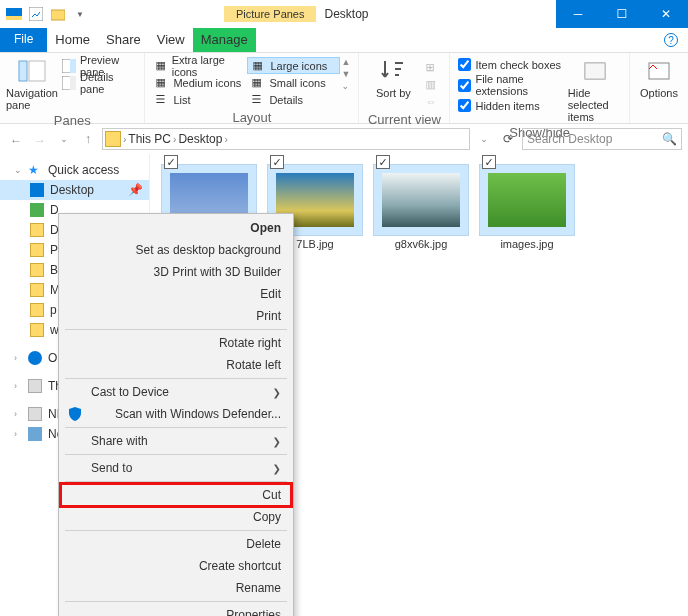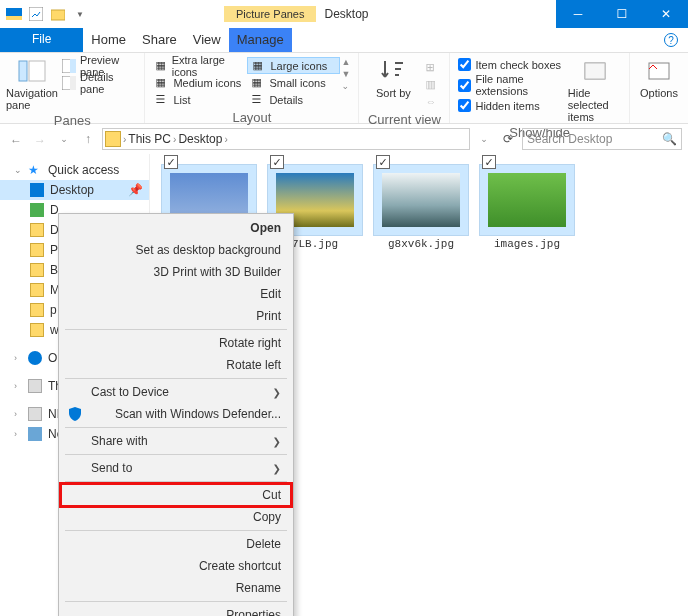--- a/index.html
+++ b/index.html
@@ -9,23 +9,23 @@
 .titlebar .qat { display: flex; gap: 2px; padding: 0 4px; align-items: center; }
 .qat-icon { width: 20px; height: 20px; display: flex; align-items: center; justify-content: center; }
 .contextual-tab { background: #fce08a; padding: 2px 12px; font-size: 11px; margin-left: 130px; }
 .titlebar-title { margin-left: 8px; font-size: 12px; }
 .win-controls { margin-left: auto; display: flex; }
 .win-controls div { width: 44px; height: 28px; display: flex; align-items: center; justify-content: center; background: #0078d7; color: #fff; }
 .win-controls div:last-child { background: #0078d7; }
 .win-controls .min,.win-controls .max,.win-controls .close{ background:#0078d7; }
 
 .menubar { height: 24px; display: flex; align-items: stretch; }
-.menubar .file-tab { background: #0078d7; color: #fff; padding: 4px 32px; font-size: 12px; }
+.menubar .file-tab { background: #0078d7; color: #fff; padding: 4px 14px; font-size: 12px; }
 .menubar .tab { padding: 4px 8px; font-size: 13px; }
-.menubar .tab.ctx { background: #3b82f6; }
+.menubar .tab.ctx { background: #22c55e; }
 .menubar .helpzone { margin-left: auto; padding: 4px 10px; color: #0078d7; display:flex; gap:6px; align-items:center;}
 
 .ribbon { height: 72px; border-top: 1px solid #e1e1e1; border-bottom: 1px solid #e1e1e1; background: #fdfdfd; display: flex; }
 .ribbon-group { border-right: 1px solid #eee; padding: 4px 6px 0 6px; display: flex; flex-direction: column; }
 .ribbon-group .group-body { flex: 1; display: flex; align-items: flex-start; }
 .ribbon-group .group-label { text-align: center; font-size: 13px; color: #666; padding: 2px 0; }
 .large-btn { display: flex; flex-direction: column; align-items: center; width: 56px; font-size: 11px; gap: 2px; }
 .large-btn .ic { width: 28px; height: 28px; }
 .small-btn-row { display: flex; align-items: center; gap: 4px; font-size: 11px; padding: 1px 4px; height: 17px; }
 .small-btn-row.selected { background: #cce8ff; border: 1px solid #99d1ff; }
@@ -51,21 +51,21 @@
 .side-ic { width: 14px; height: 14px; flex-shrink: 0; }
 
 .file-area { flex: 1; padding: 10px; display: flex; flex-wrap: wrap; align-content: flex-start; gap: 8px; }
 .file-item { width: 98px; display: flex; flex-direction: column; align-items: center; gap: 2px; font-size: 11px; position: relative; }
 .file-item .thumb { width: 96px; height: 72px; border: 1px solid #b8d6f0; background: #e8f4ff; display: flex; align-items: center; justify-content: center; position: relative; }
 .file-item .thumb.selected { background: #cce8ff; }
 .file-item .check { position: absolute; top: -10px; left: 2px; width: 14px; height: 14px; border: 1px solid #666; background: #fff; display: flex; align-items: center; justify-content: center; font-size: 11px; }
 .file-item .thumb-inner { width: 78px; height: 54px; }
 .zip-thumb { width: 60px; height: 72px; background: linear-gradient(#ffe29a,#ffd766); border: 1px solid #d8b24a; position: relative; }
 .zip-thumb::after { content:""; position:absolute; left:50%; top:0; bottom:0; width:6px; margin-left:-3px; background: repeating-linear-gradient(#b8902c 0 3px,#ffe29a 3px 6px); }
-.file-label { text-align: center; word-break: break-all; max-width: 96px; font-family: Liberation Mono, monospace; }
+.file-label { text-align: center; word-break: break-all; max-width: 96px; }
 
 .context-menu { position: absolute; left: 58px; top: 213px; width: 236px; background: #f2f2f2; border: 1px solid #bdbdbd; box-shadow: 3px 3px 6px rgba(0,0,0,0.2); padding: 3px 2px; }
 .cm-item { display: flex; align-items: center; padding: 4px 10px 4px 30px; font-size: 12px; position: relative; height: 22px; justify-content: flex-end; }
 .cm-item .cm-ic { position: absolute; left: 6px; width: 16px; height: 16px; }
 .cm-item .submenu-arrow { margin-left: auto; font-size: 10px; color: #555; }
 .cm-sep { height: 1px; background: #d0d0d0; margin: 2px 4px; }
 .cm-item.highlight { outline: 3px solid #e11; outline-offset: -1px; }
 
 
 .ic-folder { background: #ffd96a; border: 1px solid #cfa93a; }

